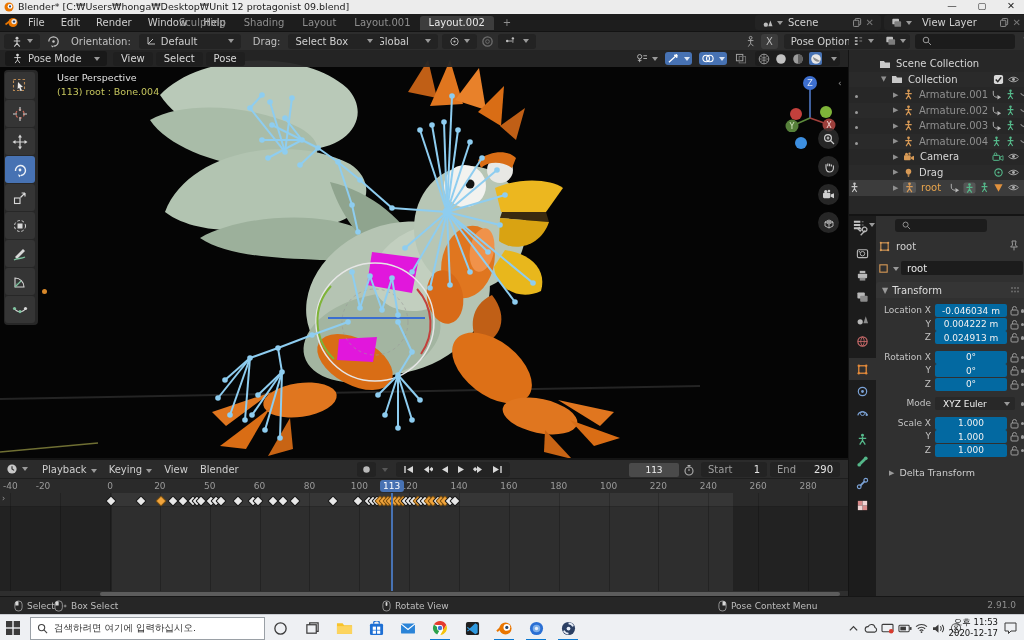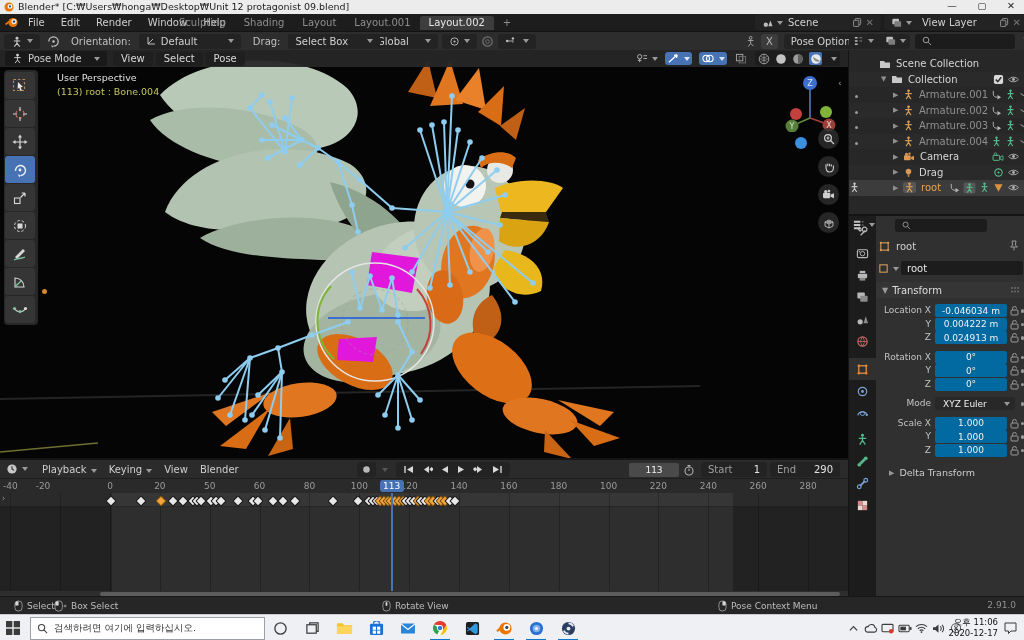--- a/index.html
+++ b/index.html
@@ -1425,21 +1425,21 @@
           </svg>
         </span>
         <span class="tray-ic">
           <svg width="12" height="12" viewBox="0 0 13 13">
             <circle cx="6.5" cy="6.5" r="5" fill="none" stroke="#5a5a5a" stroke-width="1.1"></circle>
             <path d="M4.5,4.5 L8.5,8.5 M8.5,4.5 L4.5,8.5" stroke="#5a5a5a" stroke-width="1.1"></path>
           </svg>
         </span>
       </div>
     <div class="abs" style="right:26px;top:2px;text-align:right;font-size:8.5px;line-height:11px;color:#111;">
-      <div>오후 11:06</div>
+      <div>오후 11:53</div>
       <div>2020-12-17</div>
     </div>
     <span class="abs" style="right:7px;top:7px;">
       <svg width="13" height="12" viewBox="0 0 13 12">
           <path d="M1,1 h11 v8 h-5 l-2.5,2.5 V9 H1 Z" fill="none" stroke="#3b3b3b"></path>
         </svg>
     </span>
   </div>
 
 </div>

